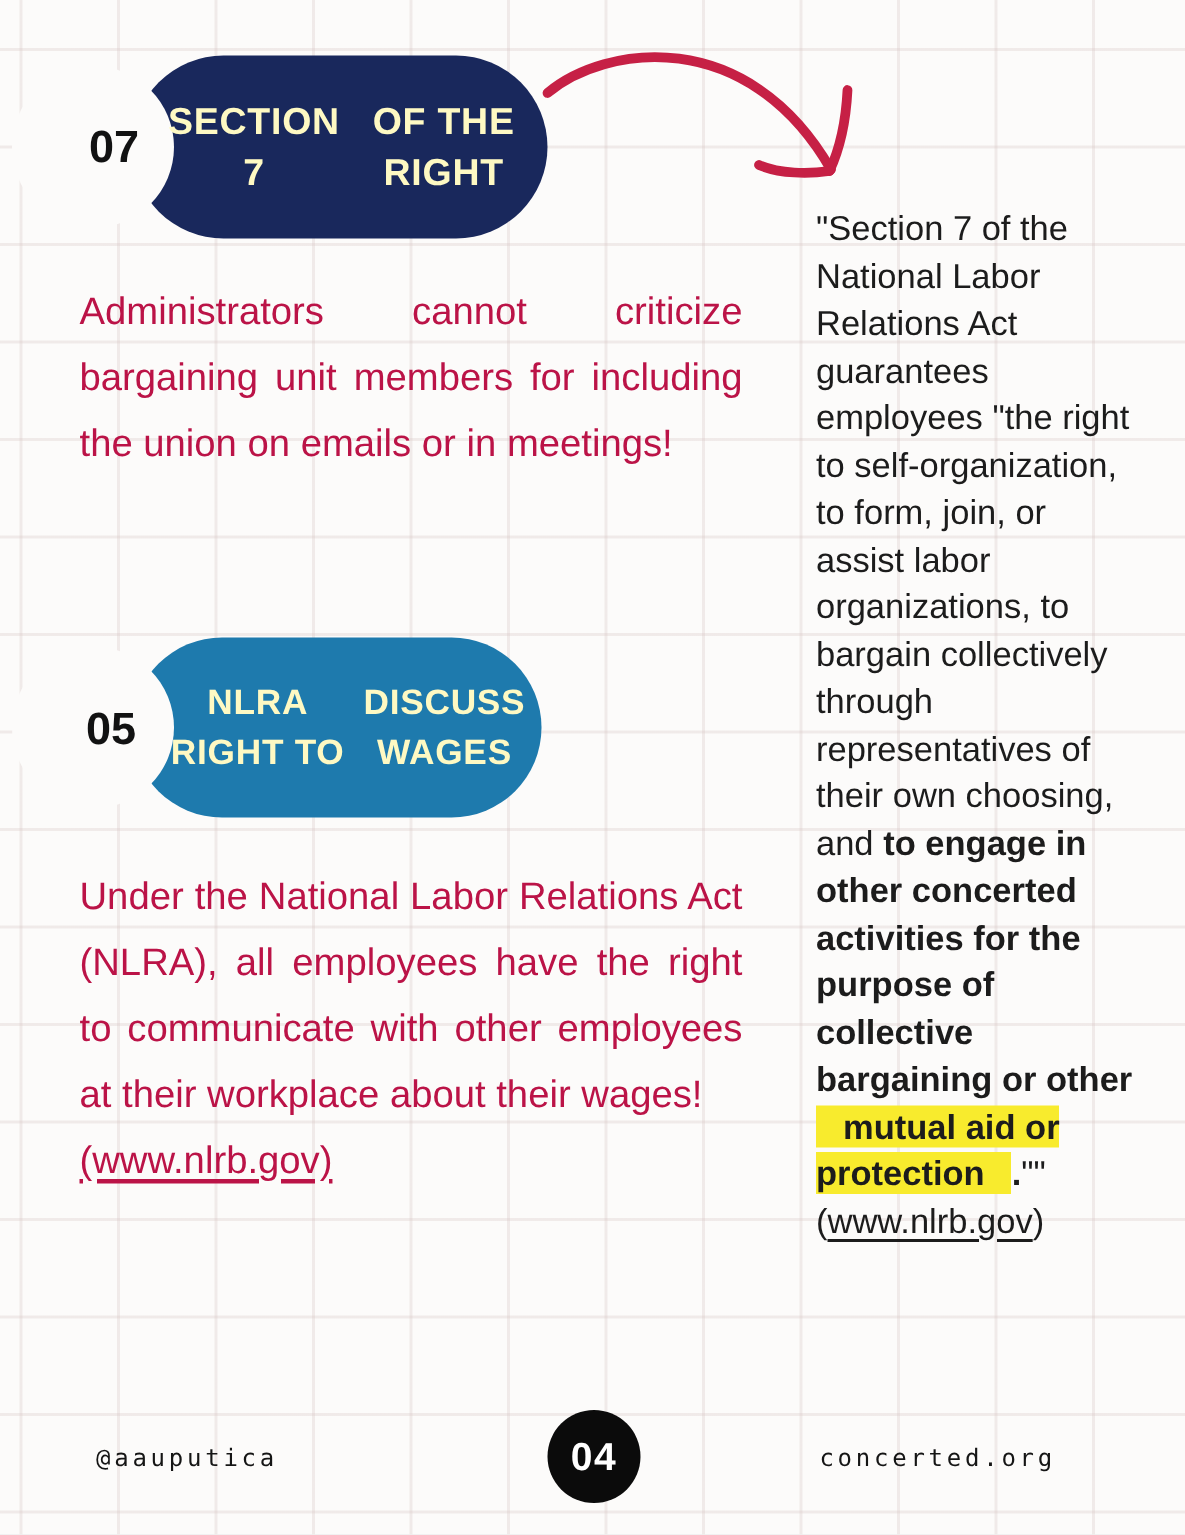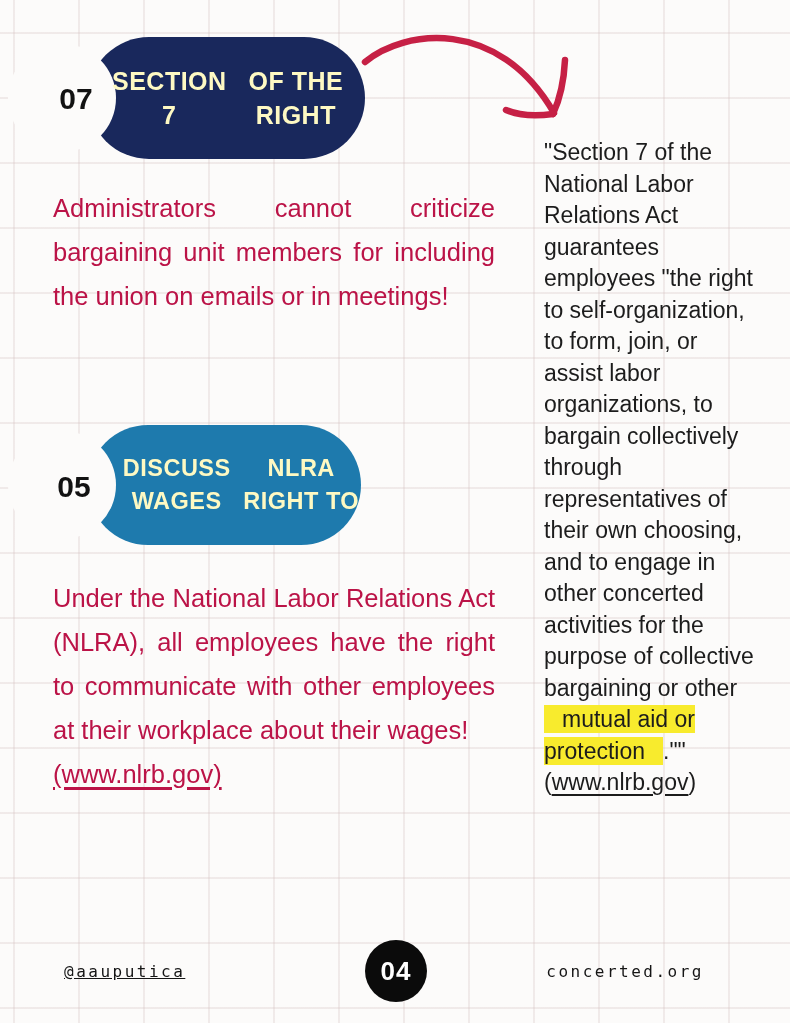--- a/index.html
+++ b/index.html
@@ -80,41 +80,41 @@
 
   
   .quote {
     position:absolute;
     left:544px; top:137px; width:212px;
     font-size:23px;
     line-height:31.5px;
     color:#1c1c1c;
     font-weight:400;
   }
-  .quote .b  { font-weight:400; }
+  .quote .b  { font-weight:700; }
   .quote .hl { background:#f8eb2d; padding:1px 18px; }
   .quote-link { display:block; }
   .quote-link .u {
     text-decoration:underline;
     text-decoration-thickness:2px;
     text-underline-offset:4px;
     color:#1c1c1c;
     cursor:pointer;
   }
 
   
   .footer-text {
     position:absolute;
     top:962px;
     font-family:"DejaVu Sans Mono", monospace;
     font-size:16px;
     letter-spacing:2.5px;
     color:#151515;
   }
-  #handle  { left:64px;text-decoration:underline; }
+  #handle  { left:64px; }
   #website { right:86px; }
   .page-number-circle {
     position:absolute;
     left:365px; top:940px;
     width:62px; height:62px;
     border-radius:50%;
     background:#0b0b0b;
     display:flex; align-items:center; justify-content:center;
     color:#ffffff;
     font-size:26px;
@@ -140,22 +140,22 @@
       <path d="M 217 38 C 216 58, 212 77, 205 92"></path>
       <path d="M 158 88 C 172 94, 191 94, 205 92"></path>
     </g>
   </svg>
 
   <p class="red-para" id="para1">Administrators cannot criticize bargaining unit members for including the union on emails or in meetings!</p>
 
   <div class="item-number" id="num08">05</div>
   <div class="badge" id="badge08">
     <span class="notch"></span>
+    <span class="badge-line">NLRA RIGHT TO</span>
     <span class="badge-line">DISCUSS WAGES</span>
-    <span class="badge-line">NLRA RIGHT TO</span>
   </div>
 
   <p class="red-para" id="para2"><span>Under the National Labor Relations Act (NLRA), all employees have the right to communicate with other employees at their workplace about their wages!</span><a class="red-link">(www.nlrb.gov)</a></p>
 
   <div class="quote"><span>"Section 7 of the National Labor Relations Act guarantees employees "the right to self-organization, to form, join, or assist labor organizations, to bargain collectively through representatives of their own choosing, and </span><span class="b">to engage in other concerted activities for the purpose of collective bargaining or other </span><span class="b hl">mutual aid or protection</span><span class="b">.</span><span>""</span><span class="quote-link"><span>(</span><a class="u">www.nlrb.gov</a><span>)</span></span></div>
 
   <div class="footer-text" id="handle">@aauputica</div>
   <div class="page-number-circle">
     <span>04</span>
   </div>

